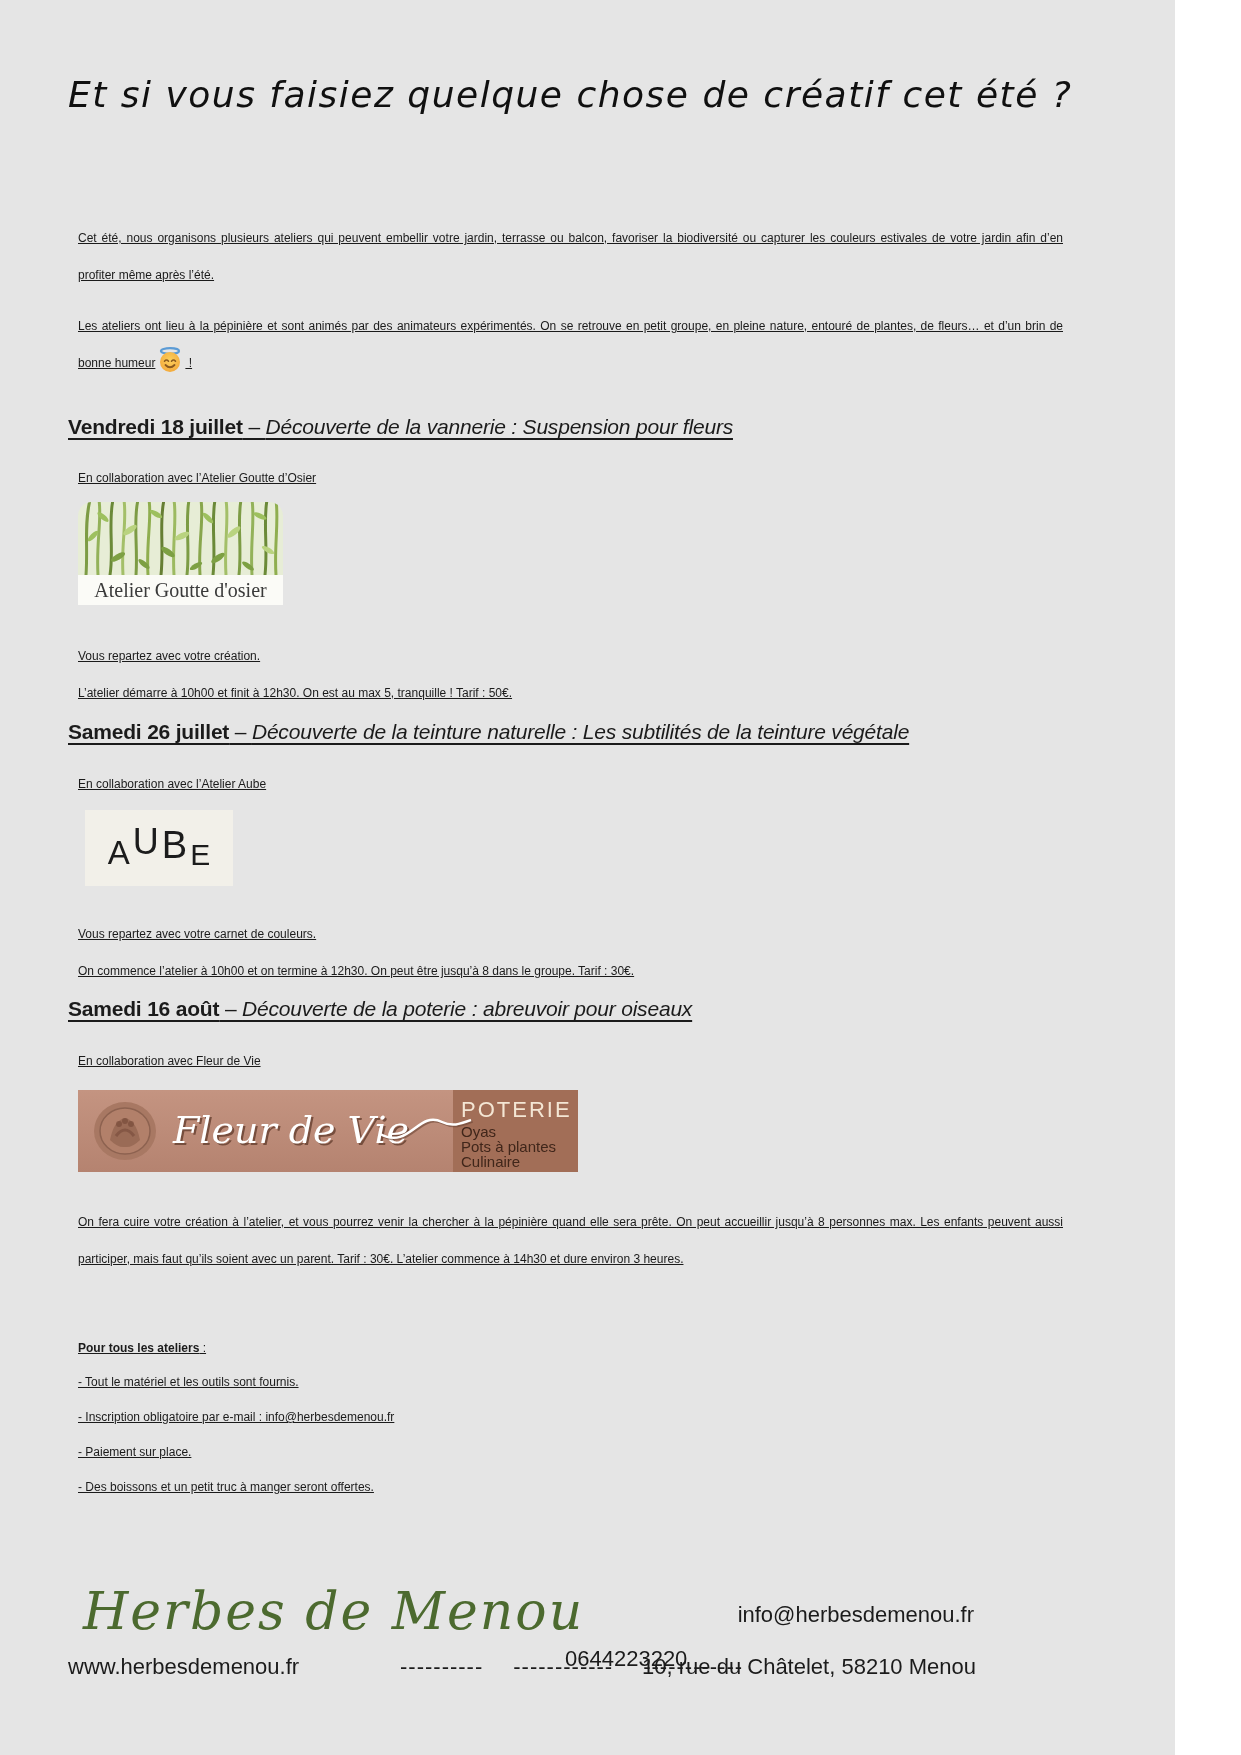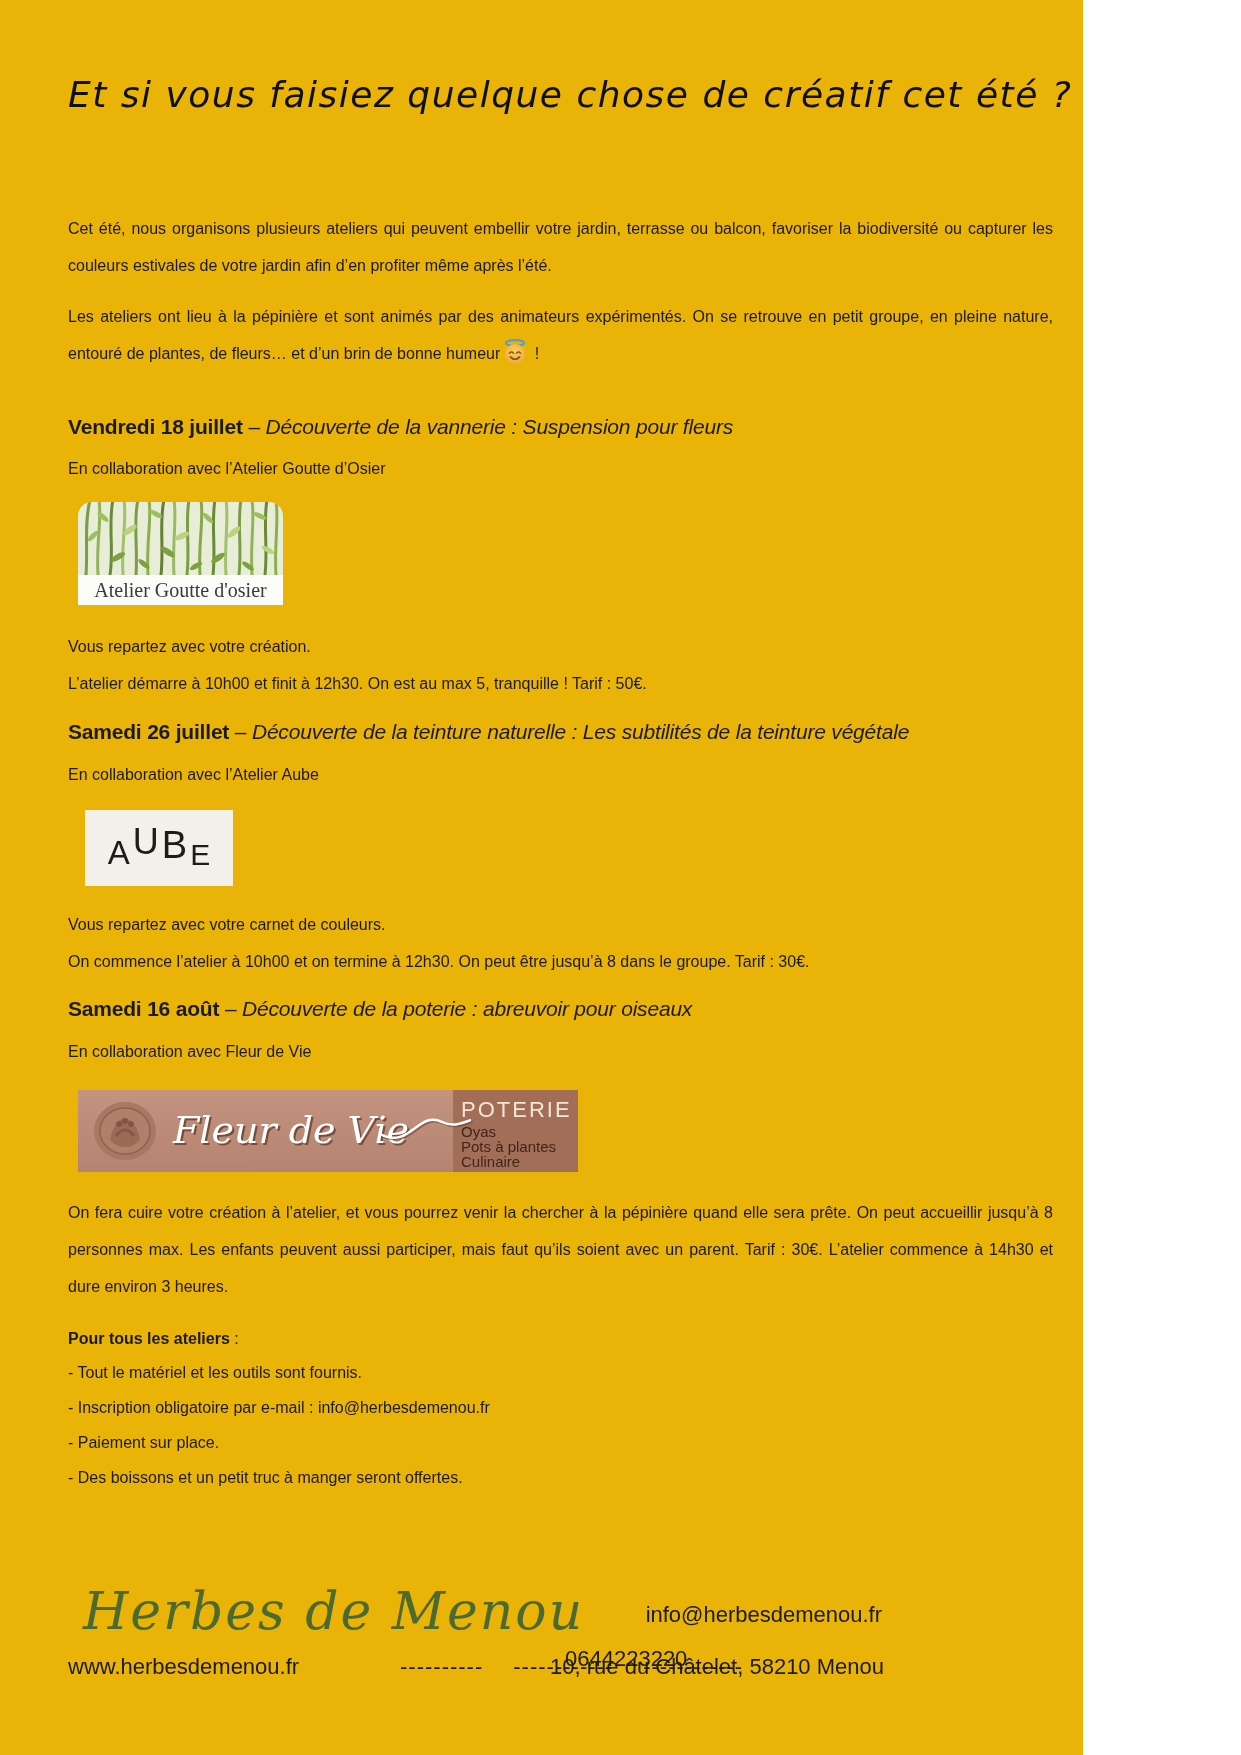--- a/index.html
+++ b/index.html
@@ -1,36 +1,36 @@
 <!DOCTYPE html>
 <html lang="fr"><head>
 <meta charset="utf-8">
 <title>Document</title>
 <style>
   html,body{margin:0;padding:0;background:#ffffff;}
   .page{
-    position:relative;width:1083px;height:1755px;background:#eab308;
+    position:relative;width:1175px;height:1755px;background:#e5e5e5;
     font-family:"Liberation Sans",sans-serif;color:#1b1b1b;overflow:hidden;
   }
   .abs{position:absolute;left:68px;width:985px;}
 
   
   .title{
     top:74px;margin:0;font-family:"DejaVu Sans",sans-serif;font-style:italic;
     font-weight:400;font-size:36px;letter-spacing:1.5px;color:#101010;white-space:nowrap;
   }
 
   
-  .body{font-size:16px;line-height:37px;margin:0;}
+  .body{font-size:12px;line-height:37px;margin:10px;text-decoration:underline;}
   .justify{text-align:justify;}
 
   
   .heading{
     margin:0;font-size:21px;font-weight:400;letter-spacing:-0.2px;white-space:nowrap;
-    text-decoration-thickness:1.6px;text-underline-offset:4px;
+    text-decoration:underline;text-decoration-thickness:1.6px;text-underline-offset:4px;
   }
   .hdate{font-weight:700;}
   .htitle{font-style:italic;}
 
   
   .logo1{position:absolute;left:78px;top:502px;width:205px;}
   .logo1-photo-wrap{border-radius:14px 14px 0 0;overflow:hidden;line-height:0;}
   .logo1-caption{
     height:30px;background:#fbfbf7;display:flex;align-items:center;justify-content:center;
     font-family:"Liberation Serif",serif;font-size:20px;color:#3a3a3a;

